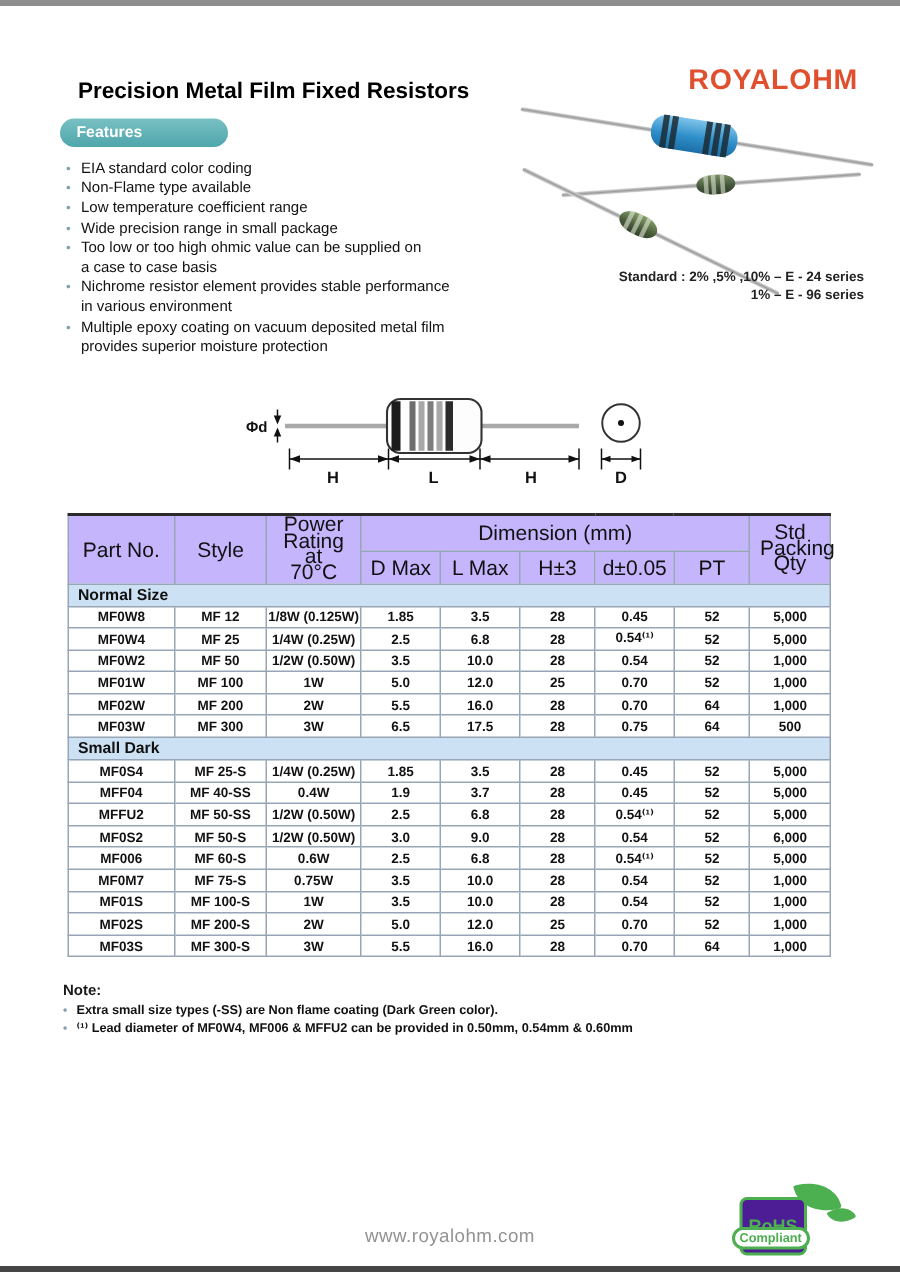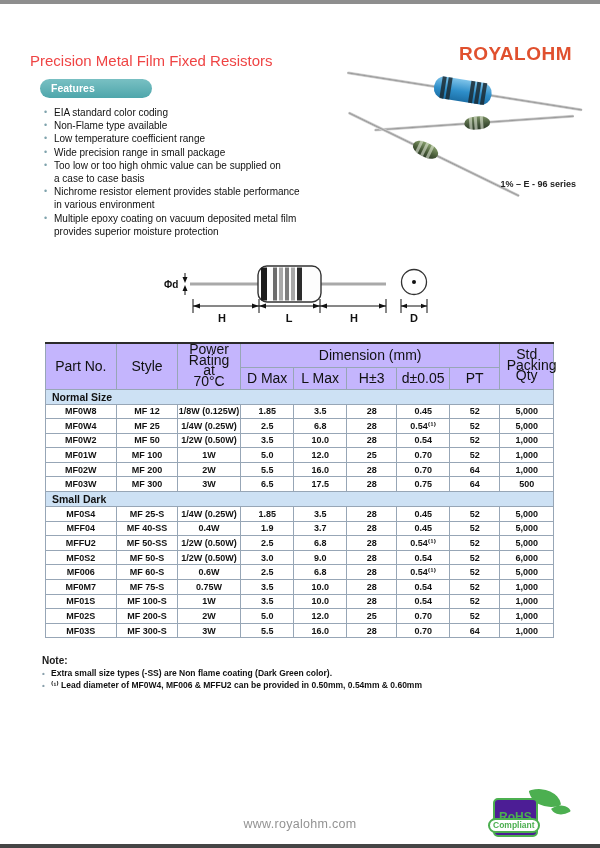--- a/index.html
+++ b/index.html
@@ -9,21 +9,21 @@
     font-family:"Liberation Sans","DejaVu Sans",sans-serif; color:#1a1a1a;
   }
   .abs { position:absolute; }
 
   
   .top-bar { left:0; top:0; width:600px; height:4px; background:#8e8e8e; }
   .bottom-bar { left:0; bottom:0; width:600px; height:4px; background:#454545; }
 
   
   .logo { right:28px; top:22px; font-size:19px; font-weight:800; letter-spacing:.5px; color:#e0502e;margin-top:21px; }
-  .page-title { left:30px; top:52px; font-size:15px; font-weight:400; color:#ef4444; }
+  .page-title { left:52px; top:52px; font-size:15px; font-weight:700; color:#000000; }
 
   .features-badge {
     left:40px; top:79px; height:19px; min-width:112px; padding:0 14px 16px 11px;
     border-radius:10px; background:linear-gradient(#79c0c3,#4ea6ab);
     color:#fff; font-size:10.5px; font-weight:700; line-height:19px;
   }
   .features-list { left:44px; top:106px; width:326px; list-style:none; }
   .features-list li {
     font-size:10px; line-height:13.2px; color:#111; font-weight:500;
     padding-left:10px; position:relative; white-space:pre-line;
@@ -140,20 +140,21 @@
     <div class="lead"></div>
     <div class="res-body">
       <div class="gband" style="left:5px"></div>
       <div class="gband" style="left:11px"></div>
       <div class="gband" style="left:17px"></div>
     </div>
   </div>
 </div>
 
 <div class="abs standard-note">
+  <div>Standard : 2%  ,5%  ,10% – E - 24 series</div>
   <div>1% – E - 96 series</div>
 </div>
 
 <svg class="abs drawing" width="290" height="74" viewBox="0 0 290 74">
 
   <text x="6" y="36" font-size="10" font-weight="bold" fill="#111">Φd</text>
   <line x1="27" y1="21" x2="27" y2="29" stroke="#111" stroke-width="1"></line>
   <polygon points="27,31 24.5,25 29.5,25" fill="#111"></polygon>
   <line x1="27" y1="43" x2="27" y2="35" stroke="#111" stroke-width="1"></line>
   <polygon points="27,33 24.5,39 29.5,39" fill="#111"></polygon>

